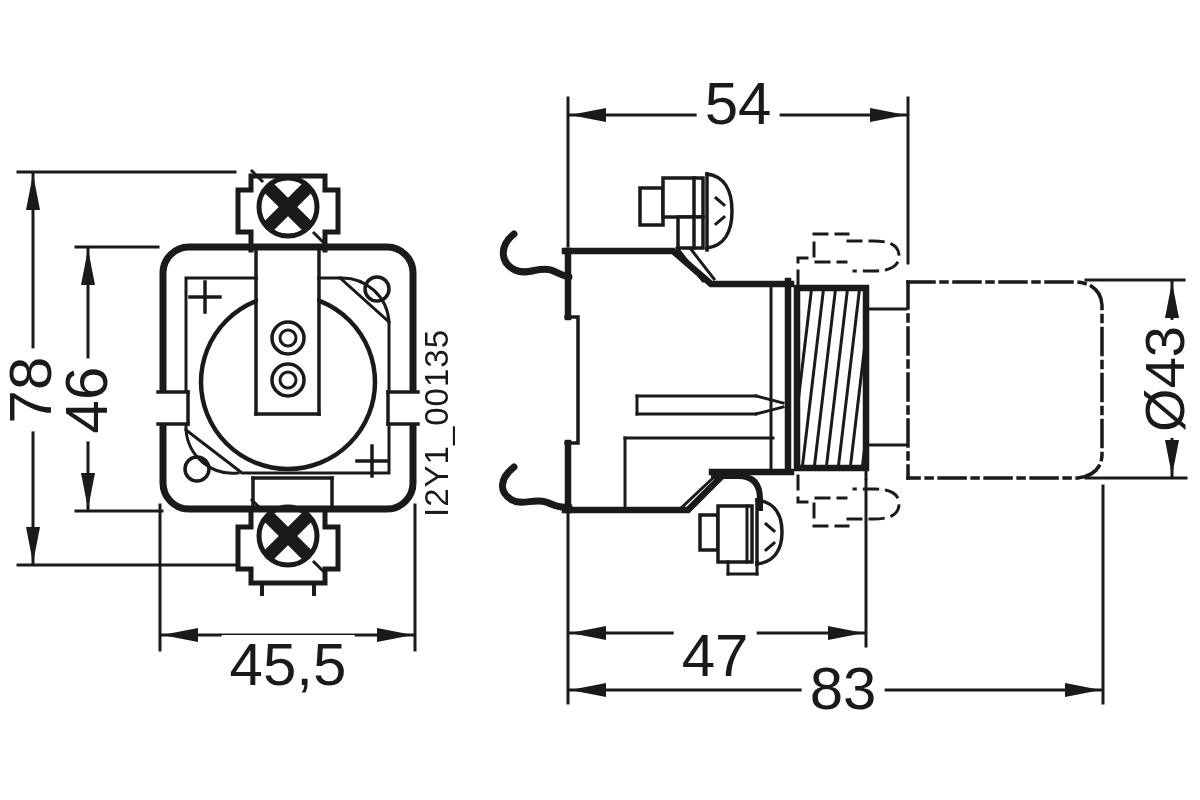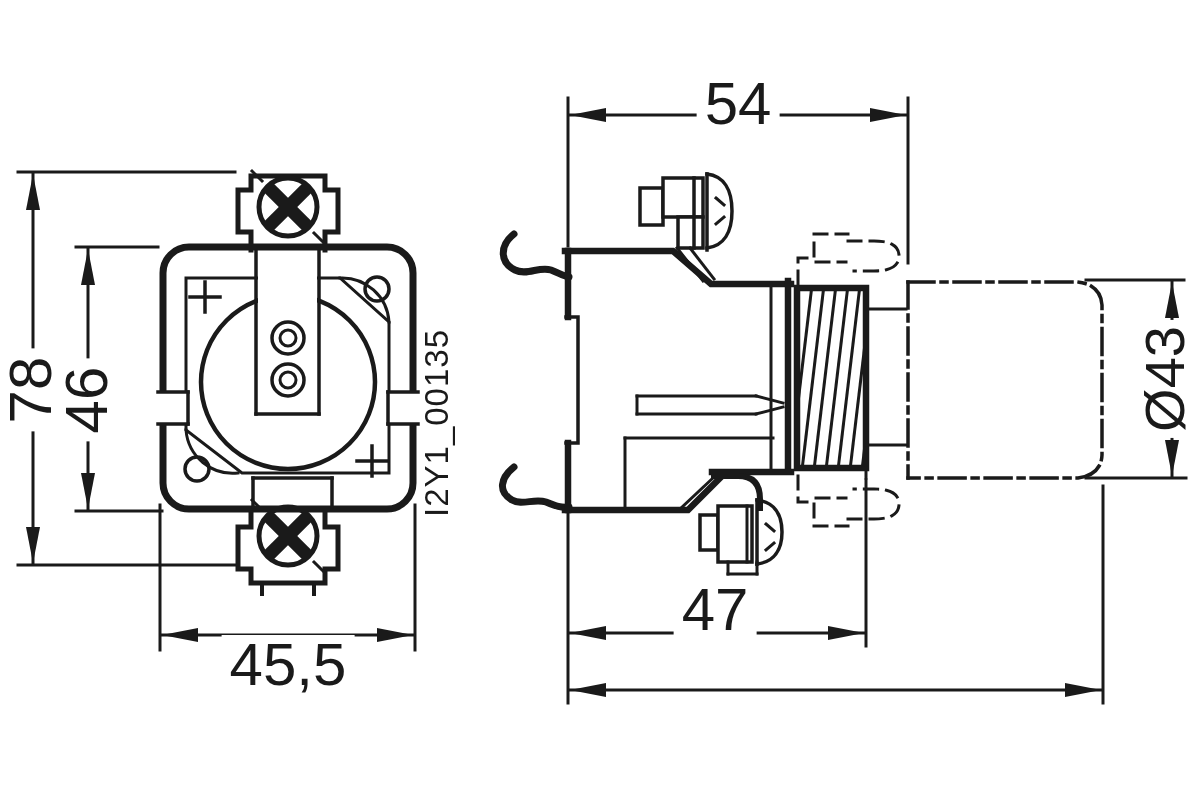--- a/index.html
+++ b/index.html
@@ -256,17 +256,18 @@
         <polygon points="1172,476 1165,440 1179,440" fill="#1a1a1a" stroke="none"></polygon>
       </g>
     </g>
   </g>
 </svg>
 
 <div class="dim-label rot" style="left:31px;top:390px;">78</div>
 <div class="dim-label rot" style="left:87px;top:400px;">46</div>
 <div class="dim-label" style="left:288px;top:633px;margin-top:32px;">45,5</div>
 <div class="dim-label" style="left:738px;top:104px;">54</div>
-<div class="dim-label" style="left:715px;top:610px;">47</div>
+<div class="dim-label" style="left:715px;top:656px;">47</div>
+<div class="dim-label" style="left:843px;top:689px;">83</div>
 <div class="dia-label" style="left:1165px;top:379px;">Ø43</div>
 <div class="part-label" style="left:436px;top:423px;">I2Y1_00135</div>
 
 </div>
 
 </body></html>

